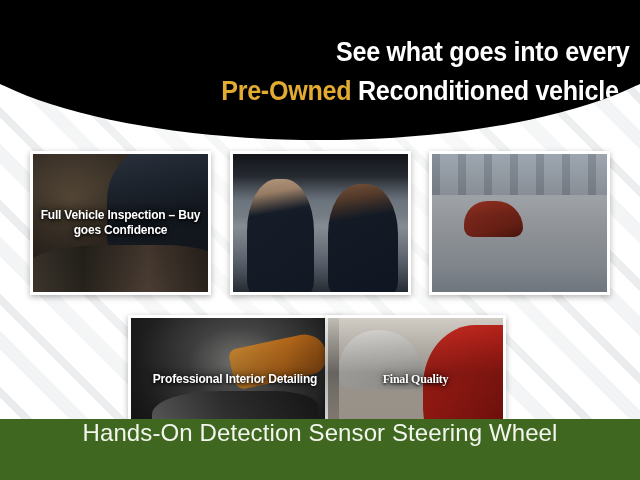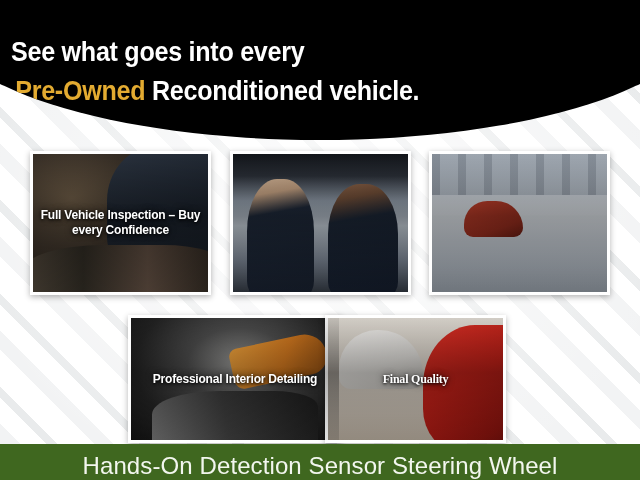--- a/index.html
+++ b/index.html
@@ -52,21 +52,21 @@
     overflow: hidden;
   }
   .header-inner {
     position: absolute;
     left: 60px;
     top: 150px;
     width: 640px;
     height: 140px;
     display: flex;
     flex-direction: column;
-    align-items: flex-start;
+    align-items: flex-end;
     justify-content: flex-start;
     padding-top: 0px;
     box-sizing: border-box;
   }
   .headline-1 {
     color: #ffffff;
     font-size: 27px;
     font-weight: bold;
     letter-spacing: -0.3px;
     line-height: 1.08;
@@ -218,24 +218,24 @@
     background: linear-gradient(150deg, #e03126 0%, #b81f17 42%, #7e120d 78%, #4a0907 100%);
     border-radius: 48% 14% 10% 34%;
   }
 
   
   .banner {
     position: absolute;
     left: 0;
     right: 0;
     bottom: 0;
-    height: 36px;
+    height: 61px;
     background: #3f671f;
     display: flex;
-    align-items: flex-end;
+    align-items: flex-start;
     justify-content: center;
     z-index: 20;
   }
   .banner-text {
     color: #f2f6ee;
     font-size: 24px;
     font-weight: normal;
     letter-spacing: 0.1px;
     white-space: nowrap;
   }
@@ -252,21 +252,21 @@
     <div class="header-inner">
       <div class="headline-1">See what goes into every</div>
       <div class="headline-2"><span class="headline-accent">Pre-Owned</span><span> Reconditioned vehicle.</span></div>
     </div>
   </div>
 
   <div class="card" id="card-1">
     <div class="card-photo">
       <div class="ph ph-inspection"></div>
       <div class="scrim"></div>
-      <div class="card-caption">Full Vehicle Inspection – Buy every Confidence</div>
+      <div class="card-caption">Full Vehicle Inspection – Buy goes Confidence</div>
     </div>
   </div>
 
   <div class="card" id="card-2">
     <div class="card-photo">
       <div class="ph ph-techs"></div>
       <div class="scrim"></div>
     </div>
   </div>
 

